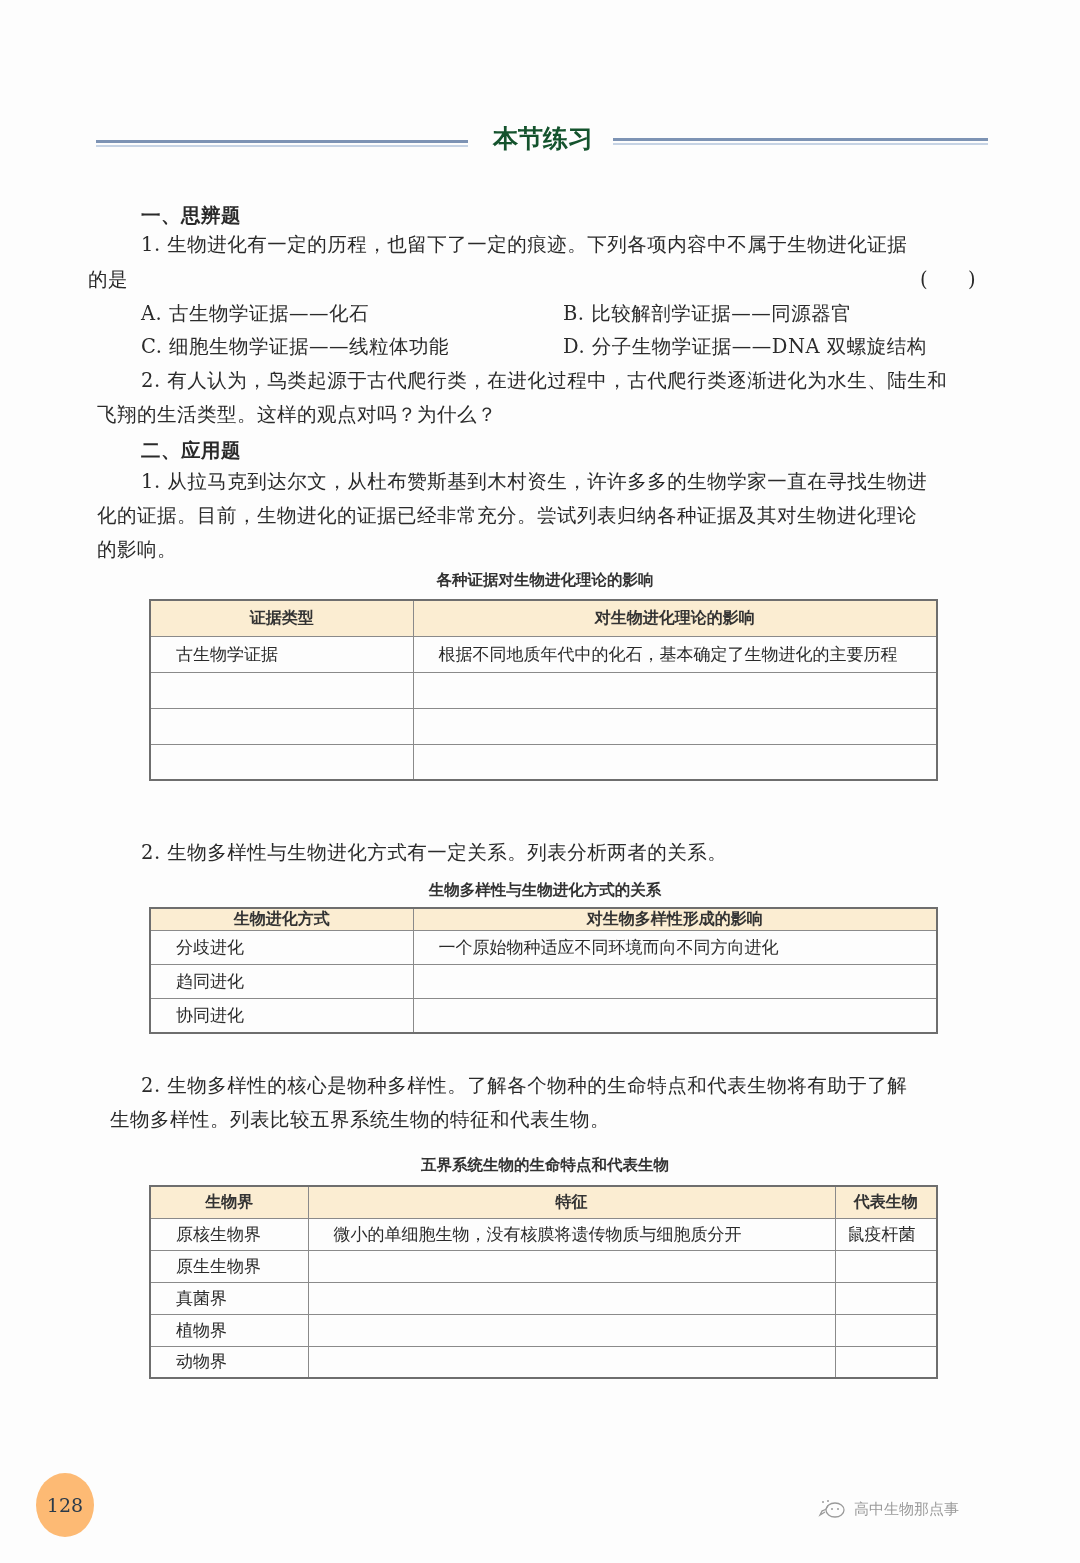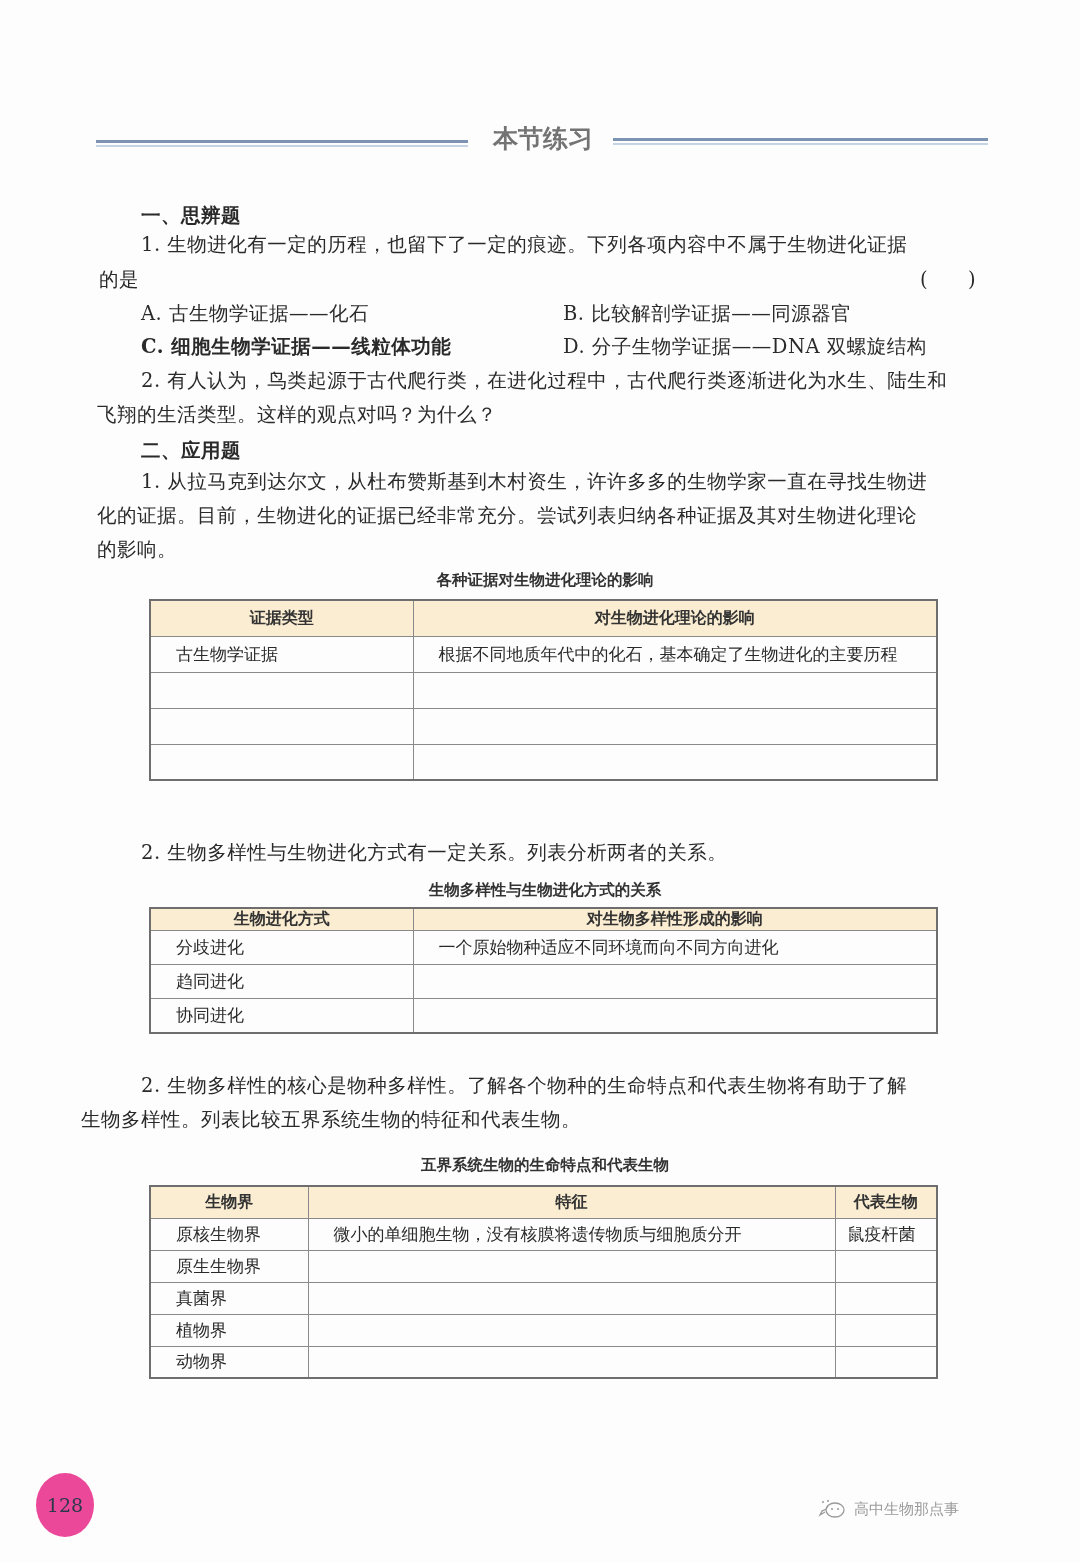--- a/index.html
+++ b/index.html
@@ -6,55 +6,55 @@
   body {
     width: 1080px; height: 1563px; background: #fdfdfd;
     position: relative; overflow: hidden;
     font-family: "DejaVu Serif", "Liberation Serif", serif;
     color: #2a2a2a;
   }
   .rule { position: absolute; height: 6px; }
   .rule .l1 { height: 3px; background: #7d93b4; }
   .rule .l2 { height: 2px; background: #c6d3e4; margin-top: 2px; }
   .title { position: absolute; left: 468px; top: 122px; width: 150px; text-align: center;
-    font-family: "DejaVu Sans", sans-serif; font-weight: bold; font-size: 25px; color: #737373; }
+    font-family: "DejaVu Sans", sans-serif; font-weight: bold; font-size: 25px; color: #14532d; }
   .heading { font-family: "DejaVu Sans", sans-serif; font-weight: bold; font-size: 18px; }
   .line { position: absolute; font-size: 19.5px; white-space: nowrap; letter-spacing: 0.5px; }
   .caption { position: absolute; left: 0; width: 1080px; text-align: center;
     font-family: "DejaVu Sans", sans-serif; font-weight: bold; font-size: 15.5px; color: #333; }
   table { position: absolute; border-collapse: collapse; table-layout: fixed; font-size: 17px; }
   table td, table th { border: 1.5px solid #8a8a8a; padding: 0 0 0 25px; text-align: left; white-space: nowrap; }
   table th { background: #fbedd2; font-family: "DejaVu Sans", sans-serif; font-weight: bold; font-size: 16px; text-align: center; padding: 0; color: #333; }
   table { border: 2px solid #6e6e6e; }
   .page-num { position: absolute; left: 36px; top: 1473px; width: 58px; height: 64px; border-radius: 50%;
-    background: #ec4899; text-align: center; line-height: 64px; font-size: 19px; color: #2a3a4a; }
+    background: #fdba74; text-align: center; line-height: 64px; font-size: 19px; color: #2a3a4a; }
   .watermark { position: absolute; left: 818px; top: 1497px; font-family: "DejaVu Sans", sans-serif;
     font-size: 15px; color: #9a9a9a; white-space: nowrap; }
   .wm-icon { display: inline-block; width: 30px; height: 24px; vertical-align: middle; margin-right: 6px; }
 </style>
 </head>
 <body>
 
 <div class="rule" style="left:96px; top:140px; width:372px;">
     <div class="l1"></div>
     <div class="l2"></div>
   </div>
 <div class="title">本节练习</div>
 <div class="rule" style="left:613px; top:138px; width:375px;">
     <div class="l1"></div>
     <div class="l2"></div>
   </div>
 
 <div class="line heading" style="left:141px; top:202px;">一、思辨题</div>
 <div class="line" style="left:141px; top:231px;">1. 生物进化有一定的历程，也留下了一定的痕迹。下列各项内容中不属于生物进化证据</div>
-<div class="line" style="left:99px; top:266px;">的是</div>
+<div class="line" style="left:88px; top:266px;">的是</div>
 <div class="line" style="left:920px; top:266px; word-spacing:0;">(　　)</div>
 <div class="line" style="left:141px; top:300px;">A. 古生物学证据——化石</div>
 <div class="line" style="left:563px; top:300px;">B. 比较解剖学证据——同源器官</div>
-<div class="line" style="left:141px; top:333px;font-weight:bold;">C. 细胞生物学证据——线粒体功能</div>
+<div class="line" style="left:141px; top:333px;">C. 细胞生物学证据——线粒体功能</div>
 <div class="line" style="left:563px; top:333px;">D. 分子生物学证据——DNA 双螺旋结构</div>
 <div class="line" style="left:141px; top:367px;">2. 有人认为，鸟类起源于古代爬行类，在进化过程中，古代爬行类逐渐进化为水生、陆生和</div>
 <div class="line" style="left:97px; top:401px;">飞翔的生活类型。这样的观点对吗？为什么？</div>
 
 <div class="line heading" style="left:141px; top:437px;">二、应用题</div>
 <div class="line" style="left:141px; top:468px;">1. 从拉马克到达尔文，从杜布赞斯基到木村资生，许许多多的生物学家一直在寻找生物进</div>
 <div class="line" style="left:97px; top:502px;">化的证据。目前，生物进化的证据已经非常充分。尝试列表归纳各种证据及其对生物进化理论</div>
 <div class="line" style="left:97px; top:536px;">的影响。</div>
 
 <div class="caption" style="top:570px; left:5px;">各种证据对生物进化理论的影响</div>
@@ -109,21 +109,21 @@
     <td></td>
   </tr>
   <tr style="height:34px;">
     <td>协同进化</td>
     <td></td>
   </tr>
 </tbody>
   </table>
 
 <div class="line" style="left:141px; top:1072px;">2. 生物多样性的核心是物种多样性。了解各个物种的生命特点和代表生物将有助于了解</div>
-<div class="line" style="left:81px; top:1106px;text-align:right;">生物多样性。列表比较五界系统生物的特征和代表生物。</div>
+<div class="line" style="left:110px; top:1106px;text-align:right;">生物多样性。列表比较五界系统生物的特征和代表生物。</div>
 
 <div class="caption" style="top:1155px; left:5px;">五界系统生物的生命特点和代表生物</div>
 <table style="left:149px; top:1185px; width:789px;">
   <colgroup>
       <col style="width:158px">
       <col style="width:527px">
       <col>
     </colgroup>
   <tbody>
       <tr style="height:32px;">

